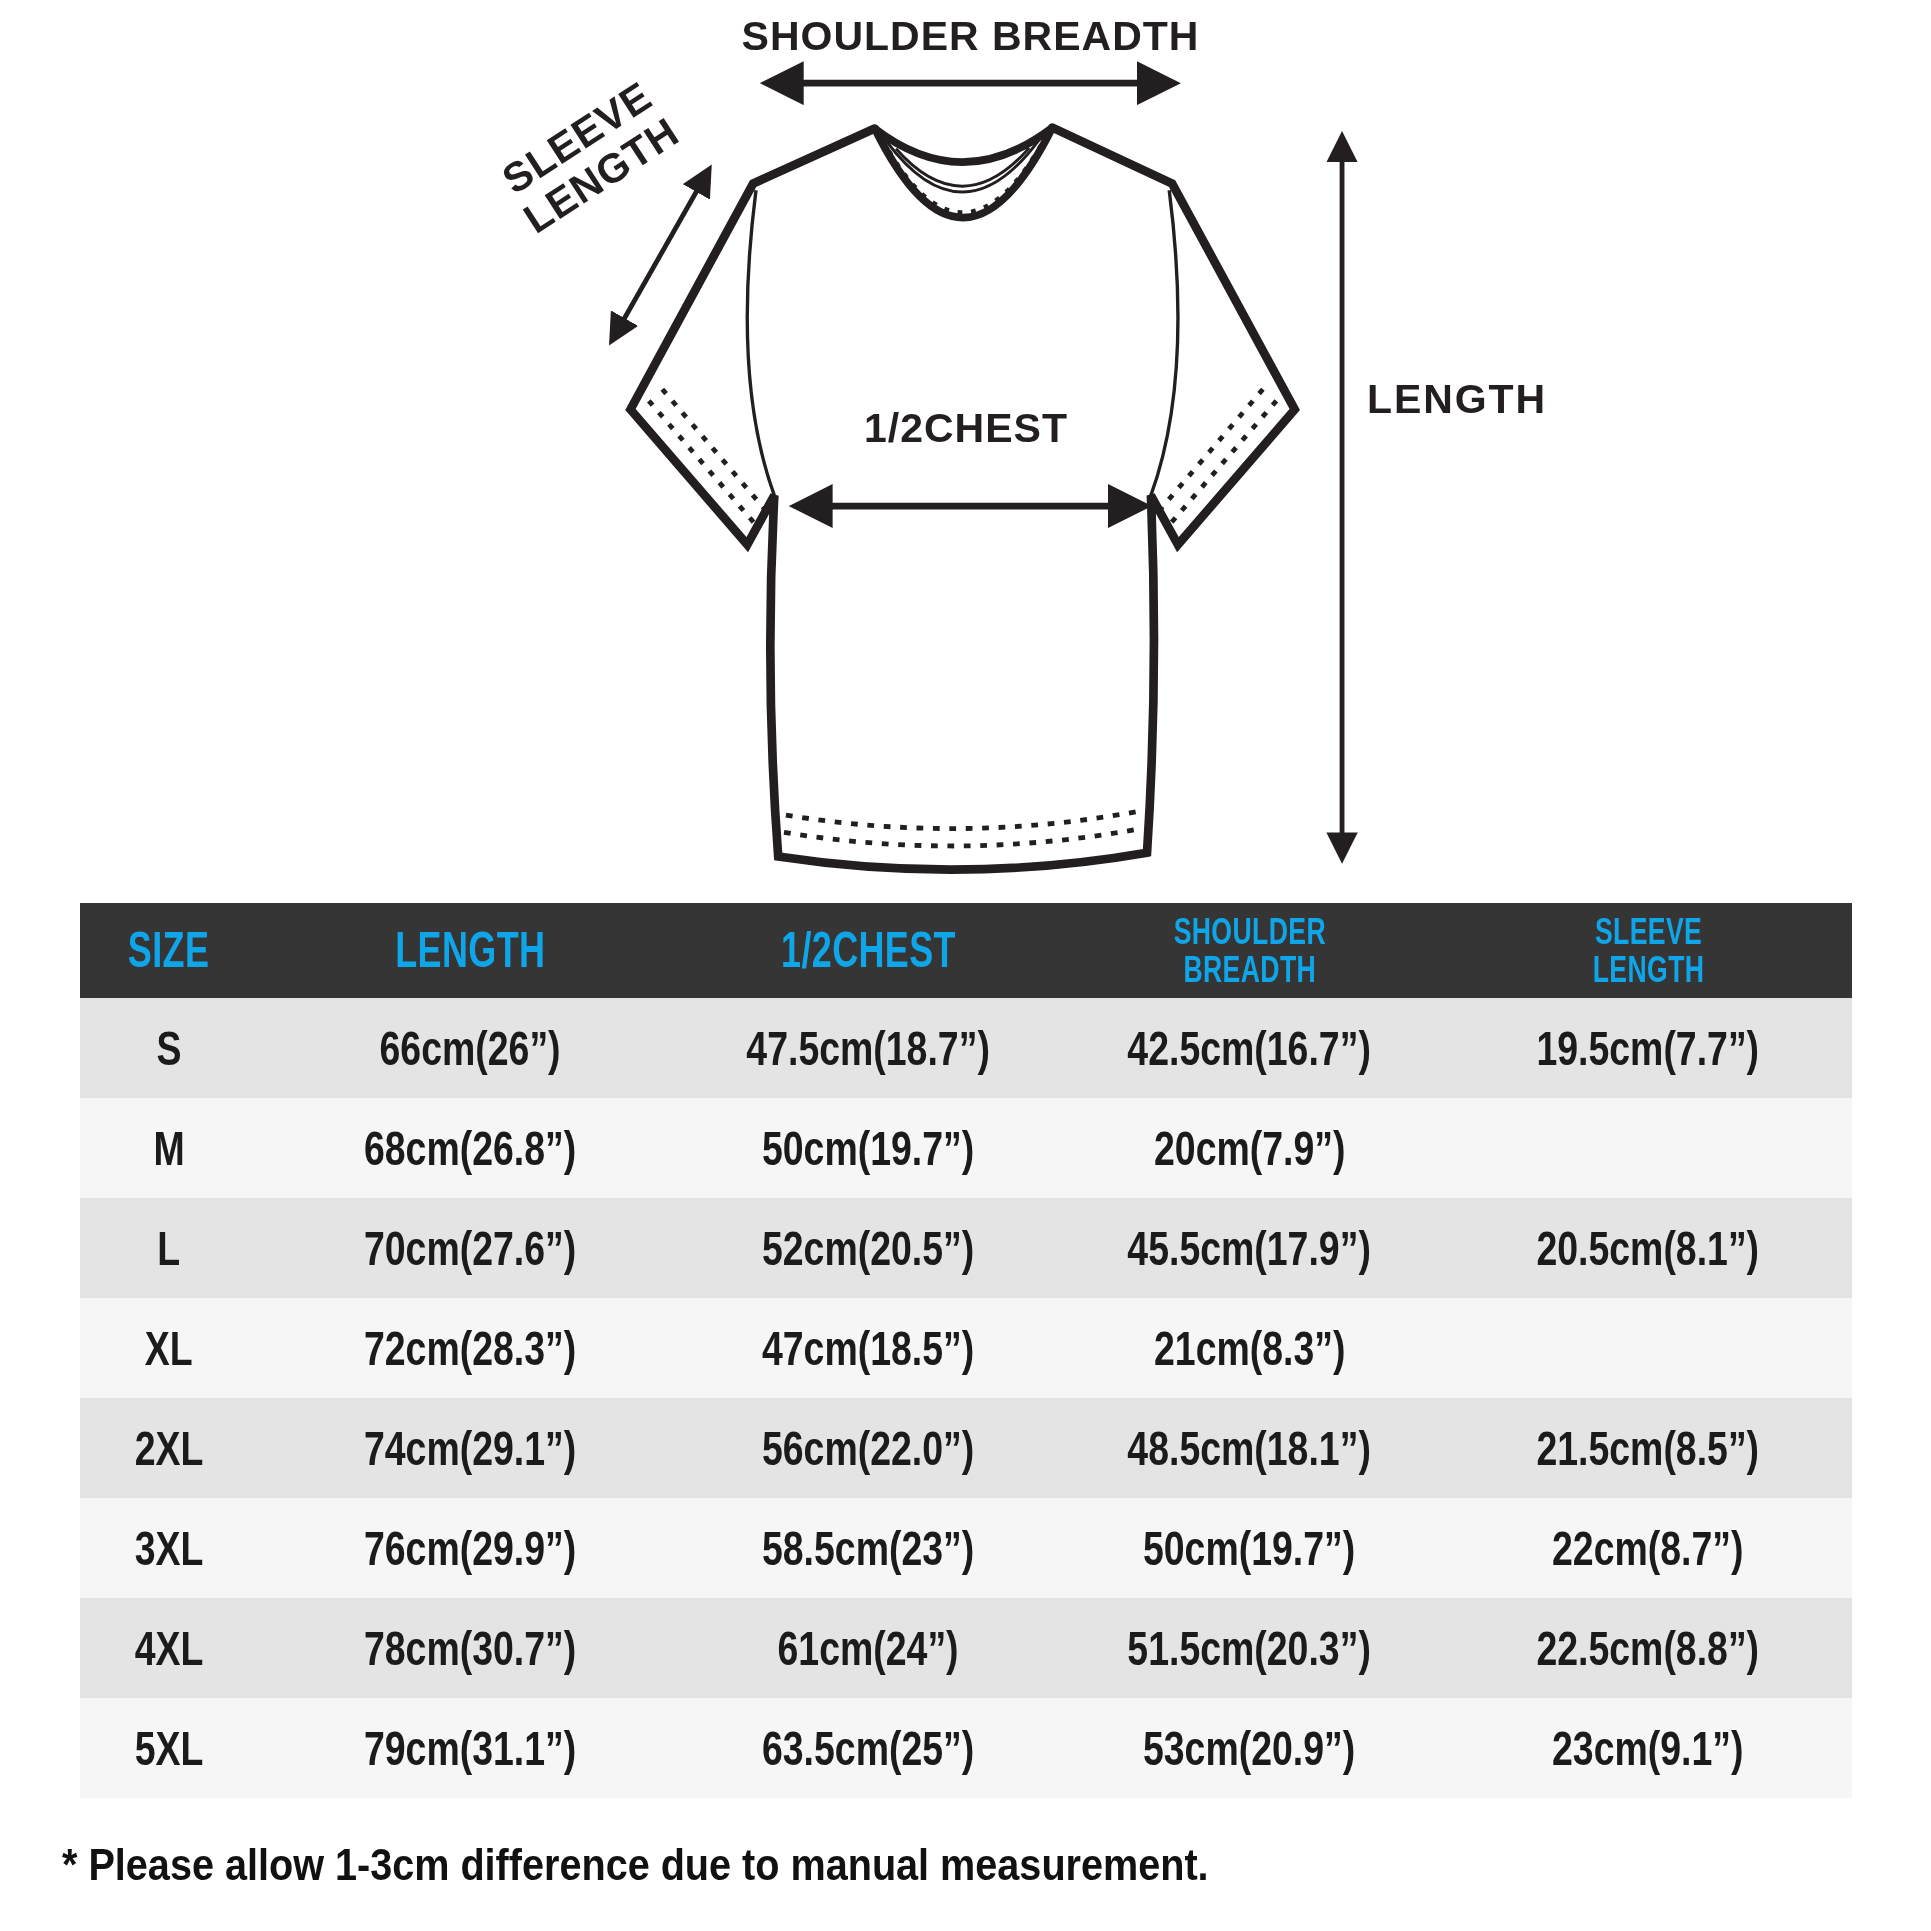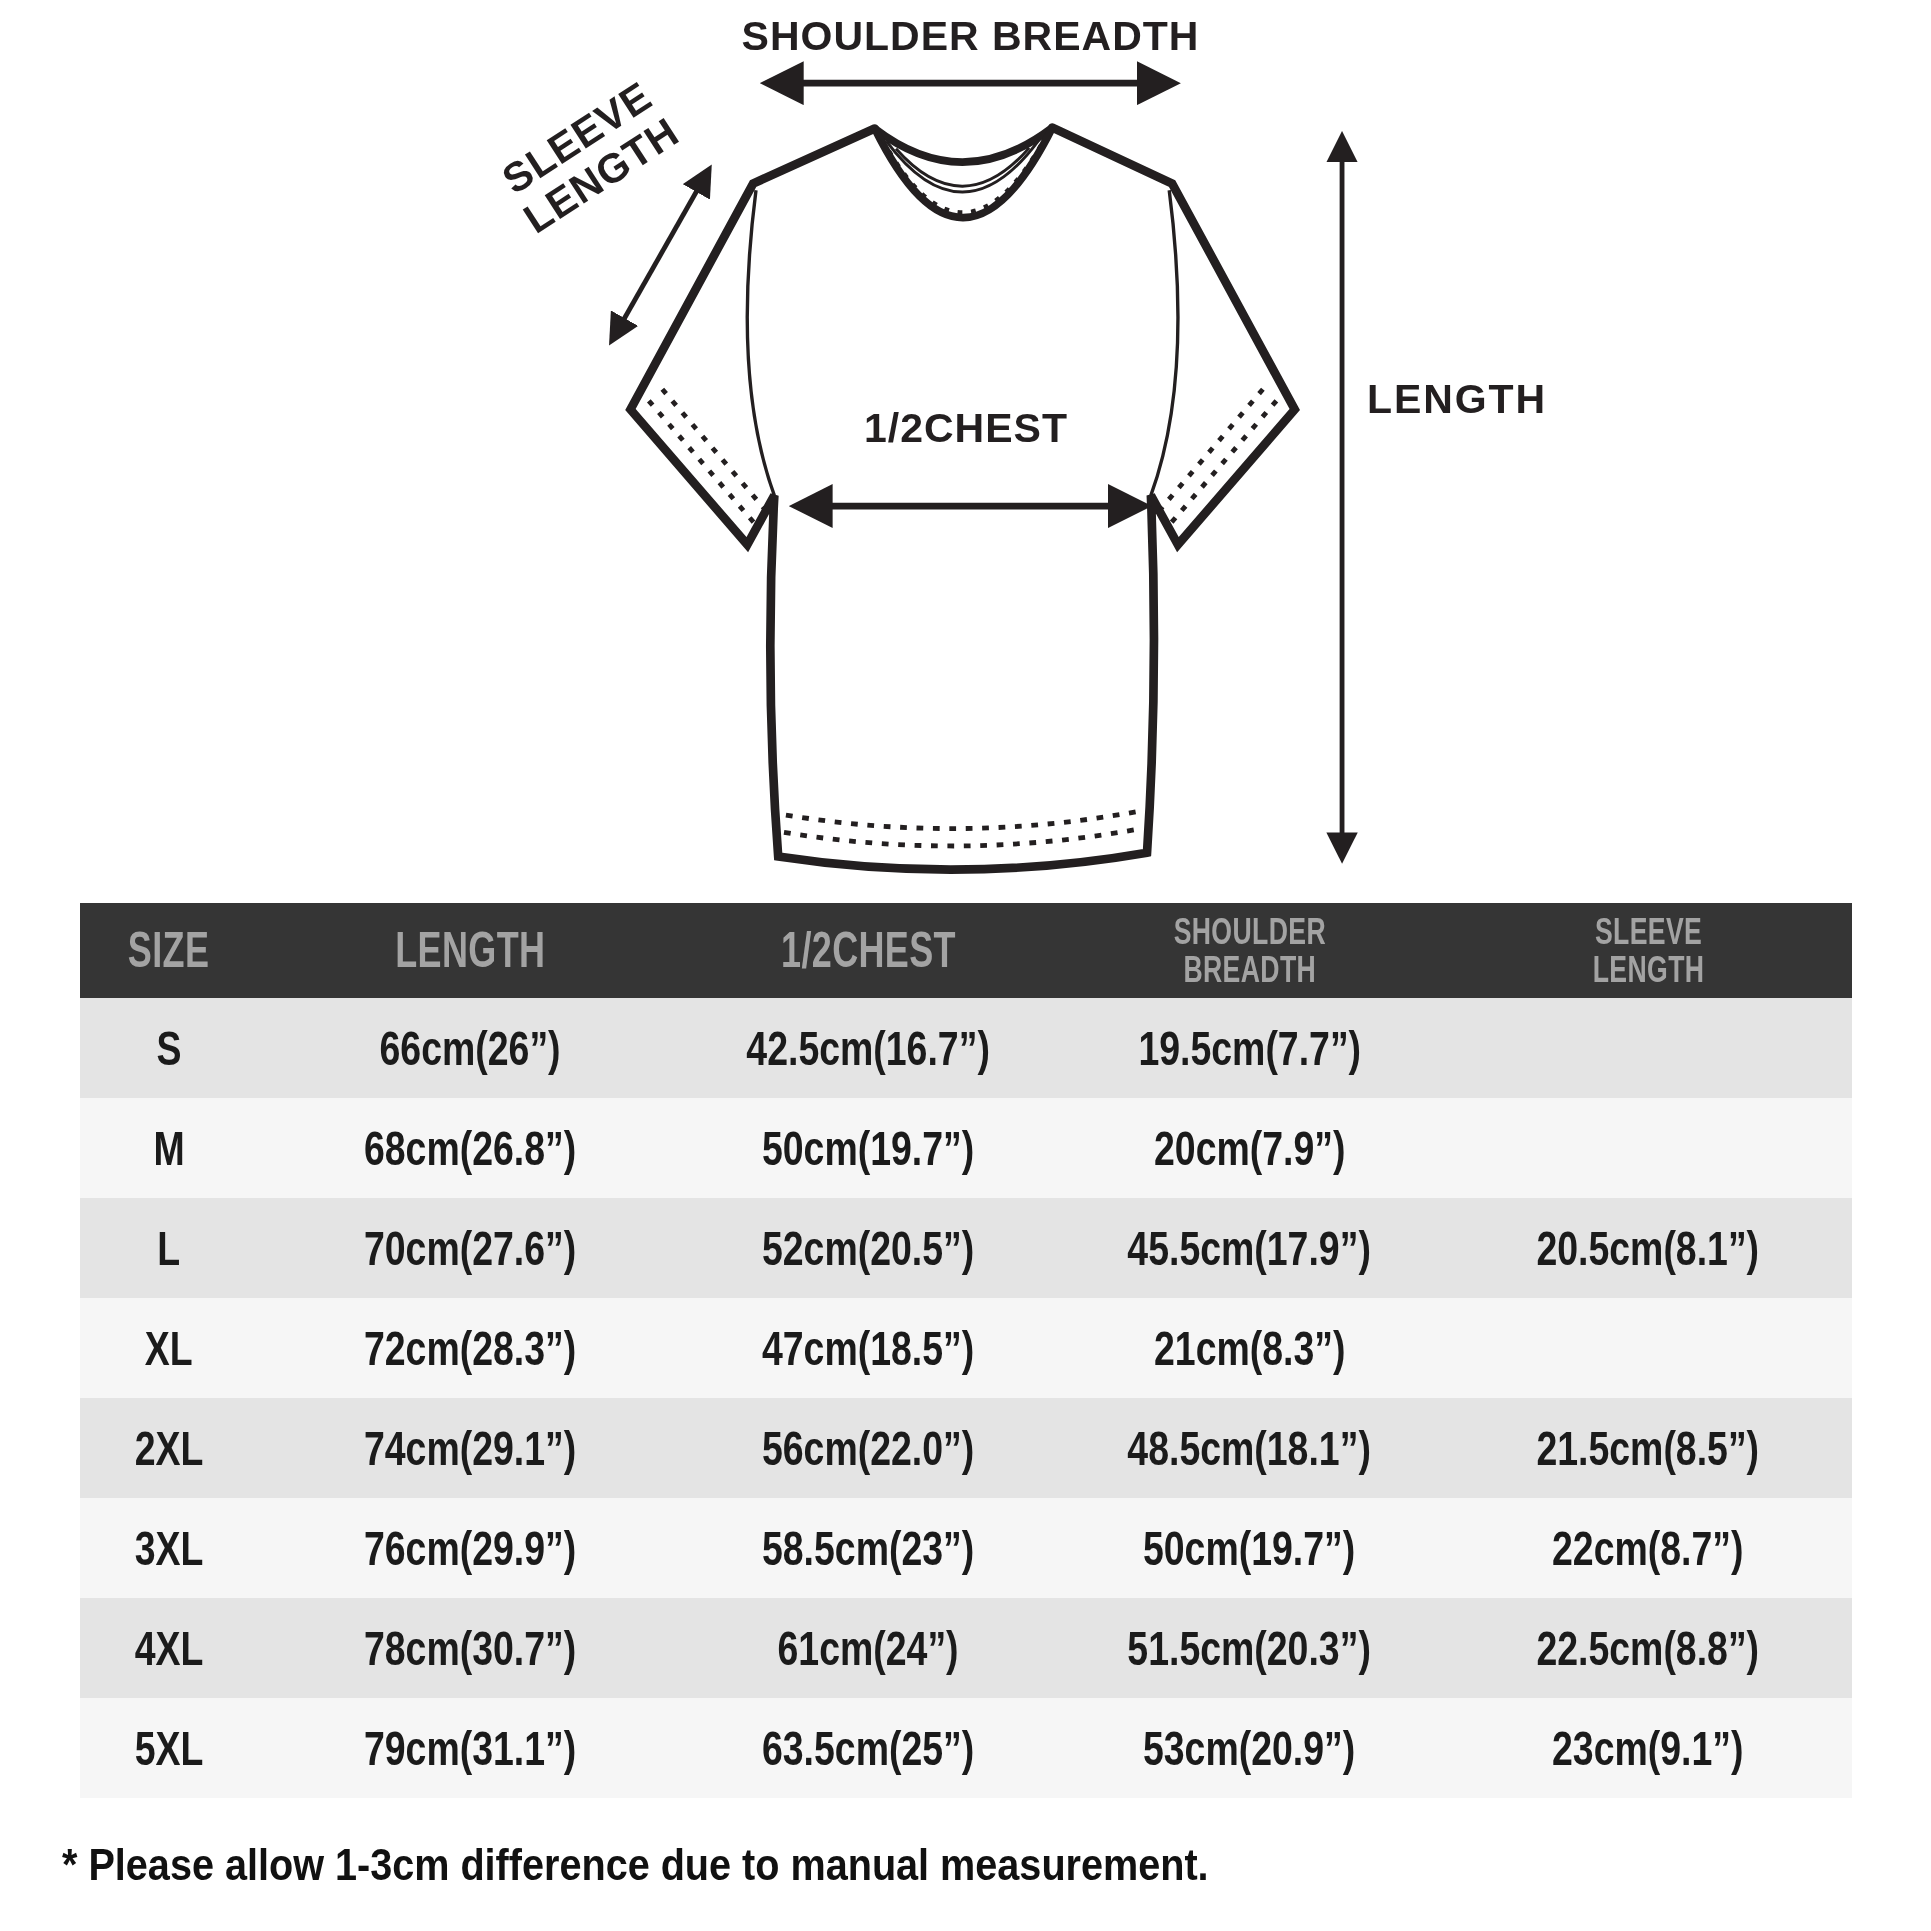--- a/index.html
+++ b/index.html
@@ -26,21 +26,21 @@
   .lbl.chest{left:821px;top:406px;width:290px;text-align:center;font-size:41px;}
   .lbl.length{left:1367px;top:377px;font-size:41px;letter-spacing:1.9px;}
 
   
   .size-table{position:absolute;left:80px;top:903px;width:1772px;}
   .trow{
     display:grid;
     grid-template-columns:10% 24% 21% 22% 23%;
     align-items:center;
   }
-  .thead{background:#353535;color:#a3a3a3;height:95px;}
+  .thead{background:#353535;color:#0ea5e9;height:95px;}
   .th,.td{text-align:center;overflow:visible;}
   .th span{
     display:inline-block;white-space:pre-line;
     font-weight:700;font-size:50px;line-height:1.02;
     transform:scaleX(0.72);transform-origin:center;
     letter-spacing:0.5px;
   }
   .th:nth-child(4) span,.th:nth-child(5) span{font-size:37px;}
   .tr{height:100px;}
   .tr:nth-child(odd){background:#f6f6f6;}
@@ -121,20 +121,21 @@
       <div class="th"><span>1/2CHEST</span></div>
       <div class="th"><span>SHOULDER
 BREADTH</span></div>
       <div class="th"><span>SLEEVE
 LENGTH</span></div>
     </div>
 
     <div class="trow tr">
       <div class="td"><span>S</span></div>
       <div class="td"><span>66cm(26”)</span></div>
+      <div class="td"><span>47.5cm(18.7”)</span></div>
       <div class="td"><span>42.5cm(16.7”)</span></div>
       <div class="td"><span>19.5cm(7.7”)</span></div>
     </div>
 
     <div class="trow tr">
       <div class="td"><span>M</span></div>
       <div class="td"><span>68cm(26.8”)</span></div>
       <div class="td"><span>50cm(19.7”)</span></div>
       <div class="td"><span>20cm(7.9”)</span></div>
     </div>

